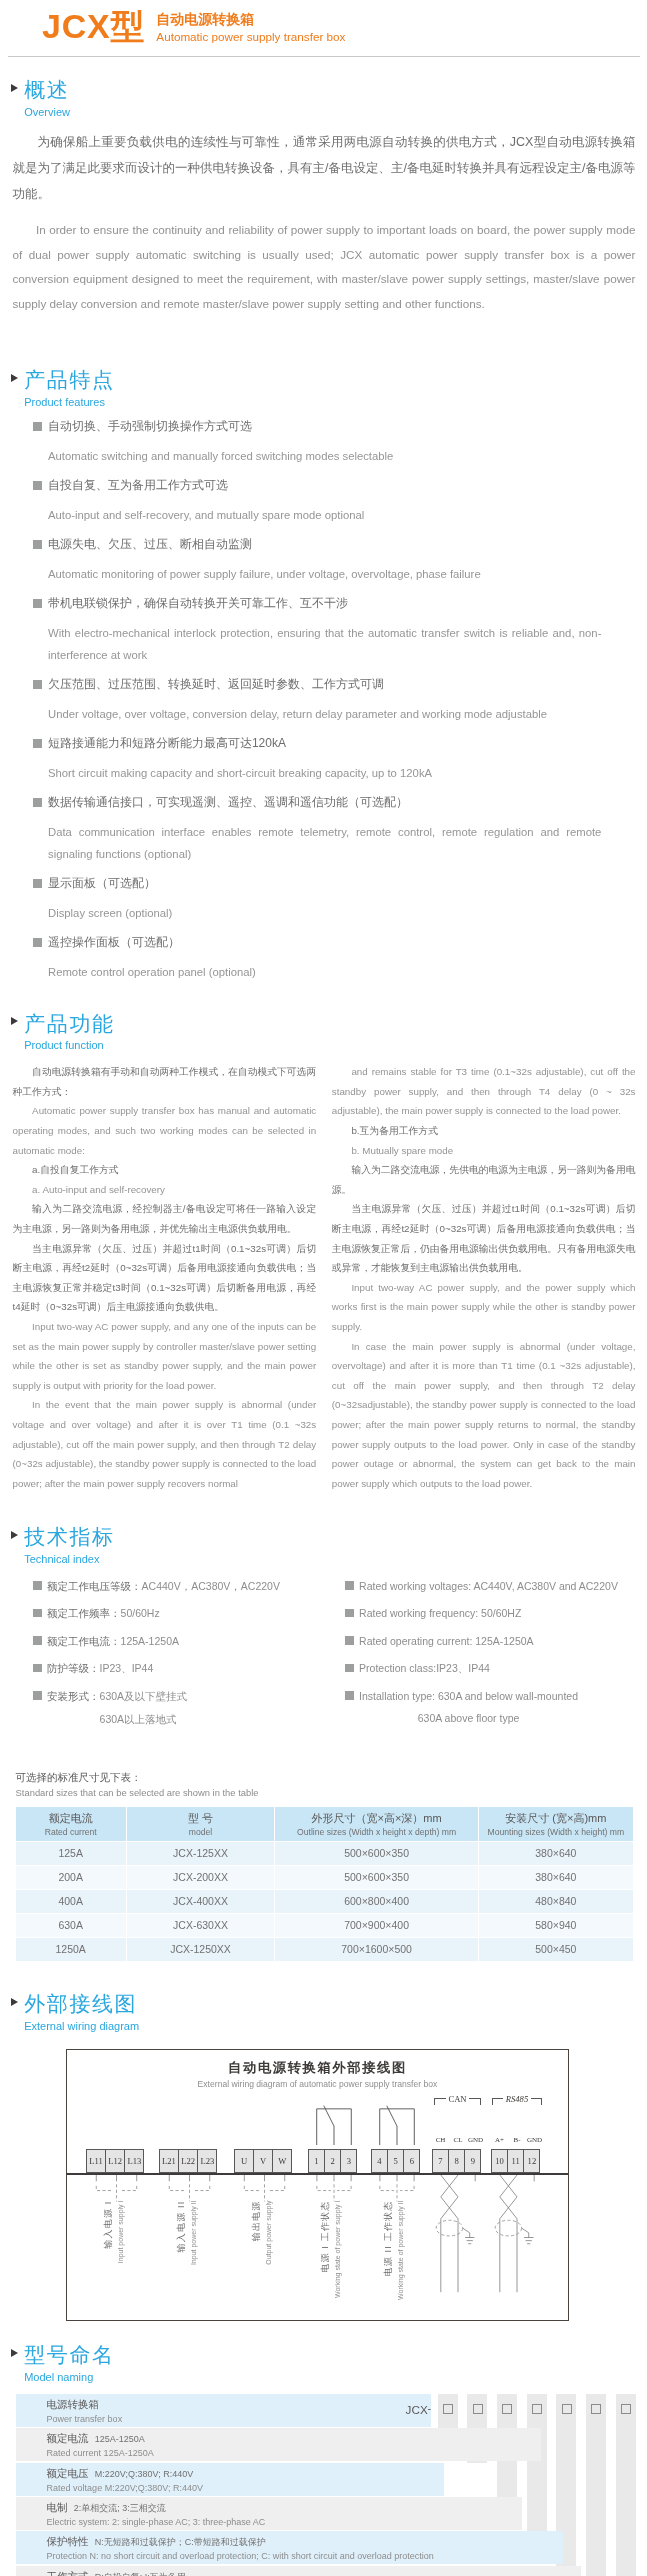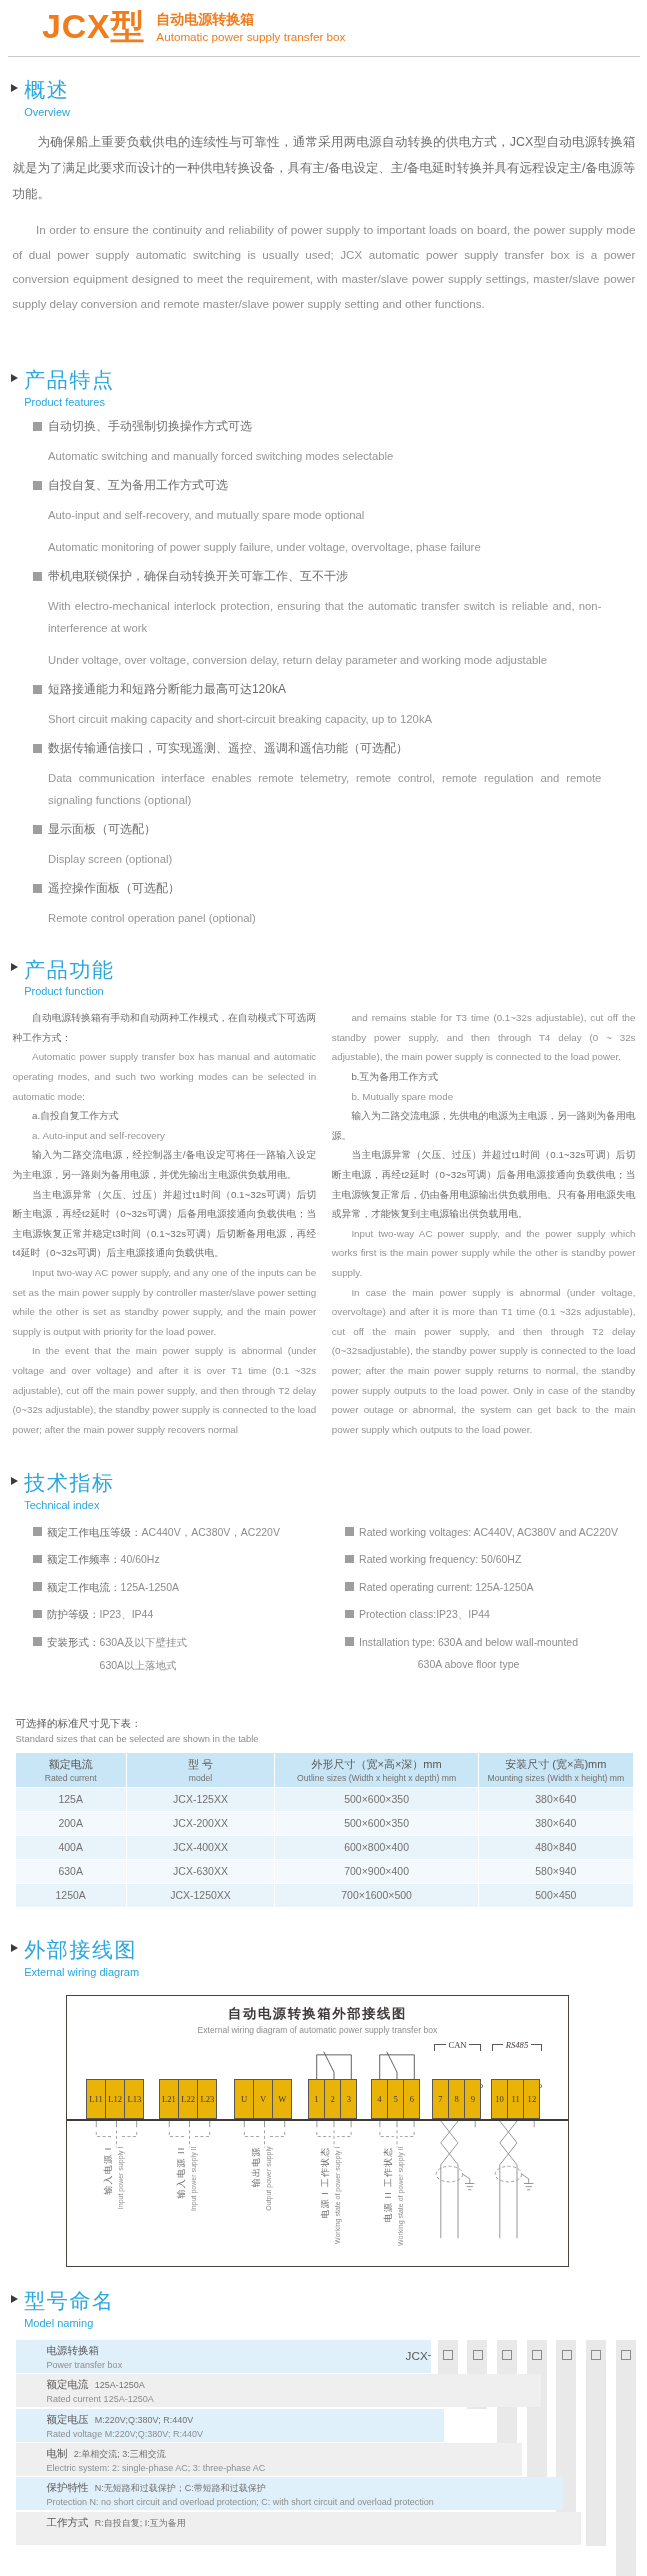--- a/index.html
+++ b/index.html
@@ -68,22 +68,22 @@
   .wd-symbols { position:relative; height:56px; }
   .wd-symbols svg { position:absolute; bottom:0; }
   .pins { position:absolute; bottom:1.6px; width:52px; display:flex; justify-content:space-between; }
   .pins span { width:17px; text-align:center; font-size:7px; color:#3e3a39; font-family:"Liberation Serif","DejaVu Serif",serif; }
   .brk { position:absolute; top:4.7px; display:flex; justify-content:center; align-items:flex-start; }
   .brk-l { width:11.7px; height:7px; border-top:0.8px solid #595757; border-left:0.8px solid #595757; margin-top:3.9px; }
   .brk-r { width:11.7px; height:7px; border-top:0.8px solid #595757; border-right:0.8px solid #595757; margin-top:3.9px; }
   .brk-label { font-size:8.6px; color:#3e3a39; margin:0 2.3px; font-family:"Liberation Serif","DejaVu Serif",serif; }
   .term-row { position:relative; height:30px; border-bottom:2.3px solid #3e3a39; }
   .tgroup { position:absolute; bottom:0; display:flex; }
-  .tc { width:20px; height:40px; border:0.8px solid #595757; margin-left:-0.8px; display:flex; align-items:center;
-        justify-content:center; font-size:8.6px; color:#3e3a39; background:#eab308;
+  .tc { width:20px; height:24px; border:0.8px solid #595757; margin-left:-0.8px; display:flex; align-items:center;
+        justify-content:center; font-size:8.6px; color:#3e3a39; background:#e5e5e5;
         font-family:"Liberation Serif","DejaVu Serif",serif; }
   .tc:first-child { margin-left:0; }
   .tgroup.num .tc { width:17px; }
   .wd-below { position:relative; height:145px; }
   .wd-below svg { position:absolute; top:0; }
   .rlabel { position:absolute; width:117px; height:30px; transform:rotate(-90deg); text-align:right; }
   .rl-zh { font-size:9px; color:#6a6a6a; letter-spacing:1.2px; white-space:nowrap; }
   .rl-en { font-size:7px; color:#8f8f8f; margin-top:2.3px; white-space:nowrap; }
 
   
@@ -132,26 +132,34 @@
   <div class="feat-zh">
       <span class="sq"></span>
       <span>自动切换、手动强制切换操作方式可选</span>
     </div>
   <div class="feat-en">Automatic switching and manually forced switching modes selectable</div>
   <div class="feat-zh">
       <span class="sq"></span>
       <span>自投自复、互为备用工作方式可选</span>
     </div>
   <div class="feat-en">Auto-input and self-recovery, and mutually spare mode optional</div>
+  <div class="feat-zh">
+      <span class="sq"></span>
+      <span>电源失电、欠压、过压、断相自动监测</span>
+    </div>
   <div class="feat-en">Automatic monitoring of power supply failure, under voltage, overvoltage, phase failure</div>
   <div class="feat-zh">
       <span class="sq"></span>
       <span>带机电联锁保护，确保自动转换开关可靠工作、互不干涉</span>
     </div>
   <div class="feat-en">With electro-mechanical interlock protection, ensuring that the automatic transfer switch is reliable and, non-interference at work</div>
+  <div class="feat-zh">
+      <span class="sq"></span>
+      <span>欠压范围、过压范围、转换延时、返回延时参数、工作方式可调</span>
+    </div>
   <div class="feat-en">Under voltage, over voltage, conversion delay, return delay parameter and working mode adjustable</div>
   <div class="feat-zh">
       <span class="sq"></span>
       <span>短路接通能力和短路分断能力最高可达120kA</span>
     </div>
   <div class="feat-en">Short circuit making capacity and short-circuit breaking capacity, up to 120kA</div>
   <div class="feat-zh">
       <span class="sq"></span>
       <span>数据传输通信接口，可实现遥测、遥控、遥调和遥信功能（可选配）</span>
     </div>
@@ -207,21 +215,21 @@
 <div class="tech-cols">
   <div class="tech-l">
     <div class="ti">
         <span class="sq"></span>
         <span class="ti-label">额定工作电压等级：</span>
         <span class="ti-val">AC440V，AC380V，AC220V</span>
       </div>
     <div class="ti">
         <span class="sq"></span>
         <span class="ti-label">额定工作频率：</span>
-        <span class="ti-val">40/60Hz</span>
+        <span class="ti-val">50/60Hz</span>
       </div>
     <div class="ti">
         <span class="sq"></span>
         <span class="ti-label">额定工作电流：</span>
         <span class="ti-val">125A-1250A</span>
       </div>
     <div class="ti">
         <span class="sq"></span>
         <span class="ti-label">防护等级：</span>
         <span class="ti-val">IP23、IP44</span>

